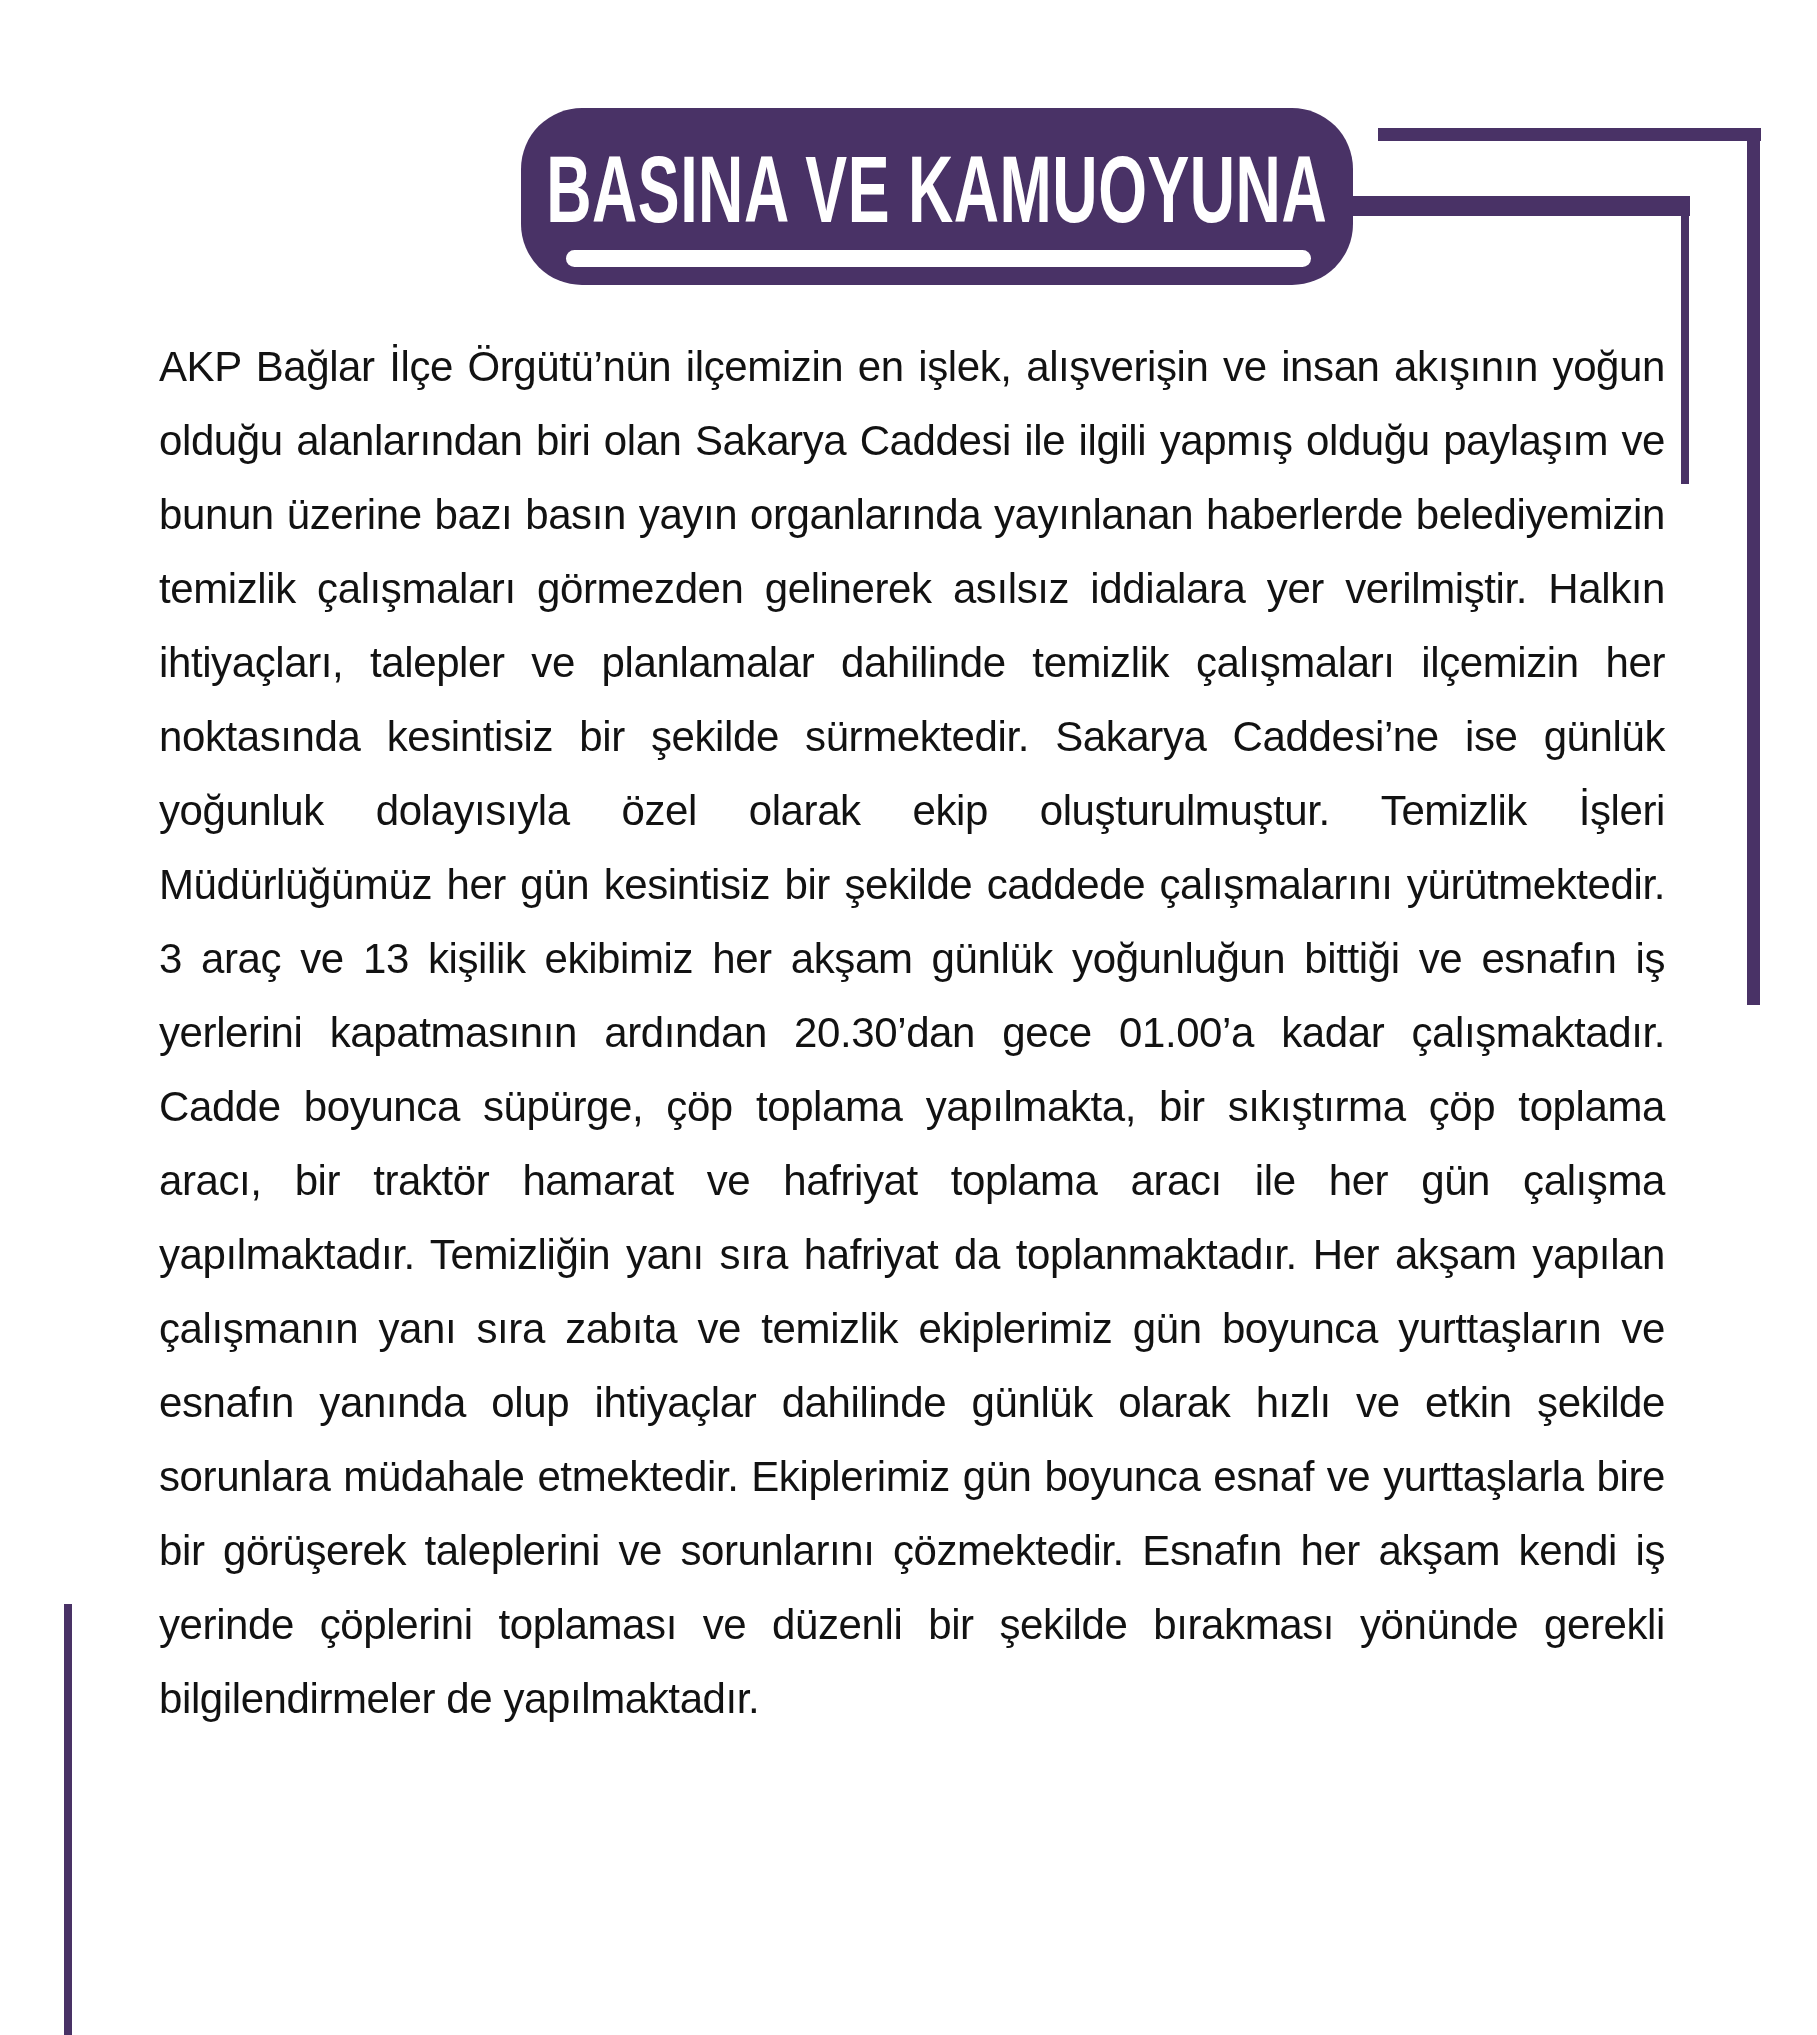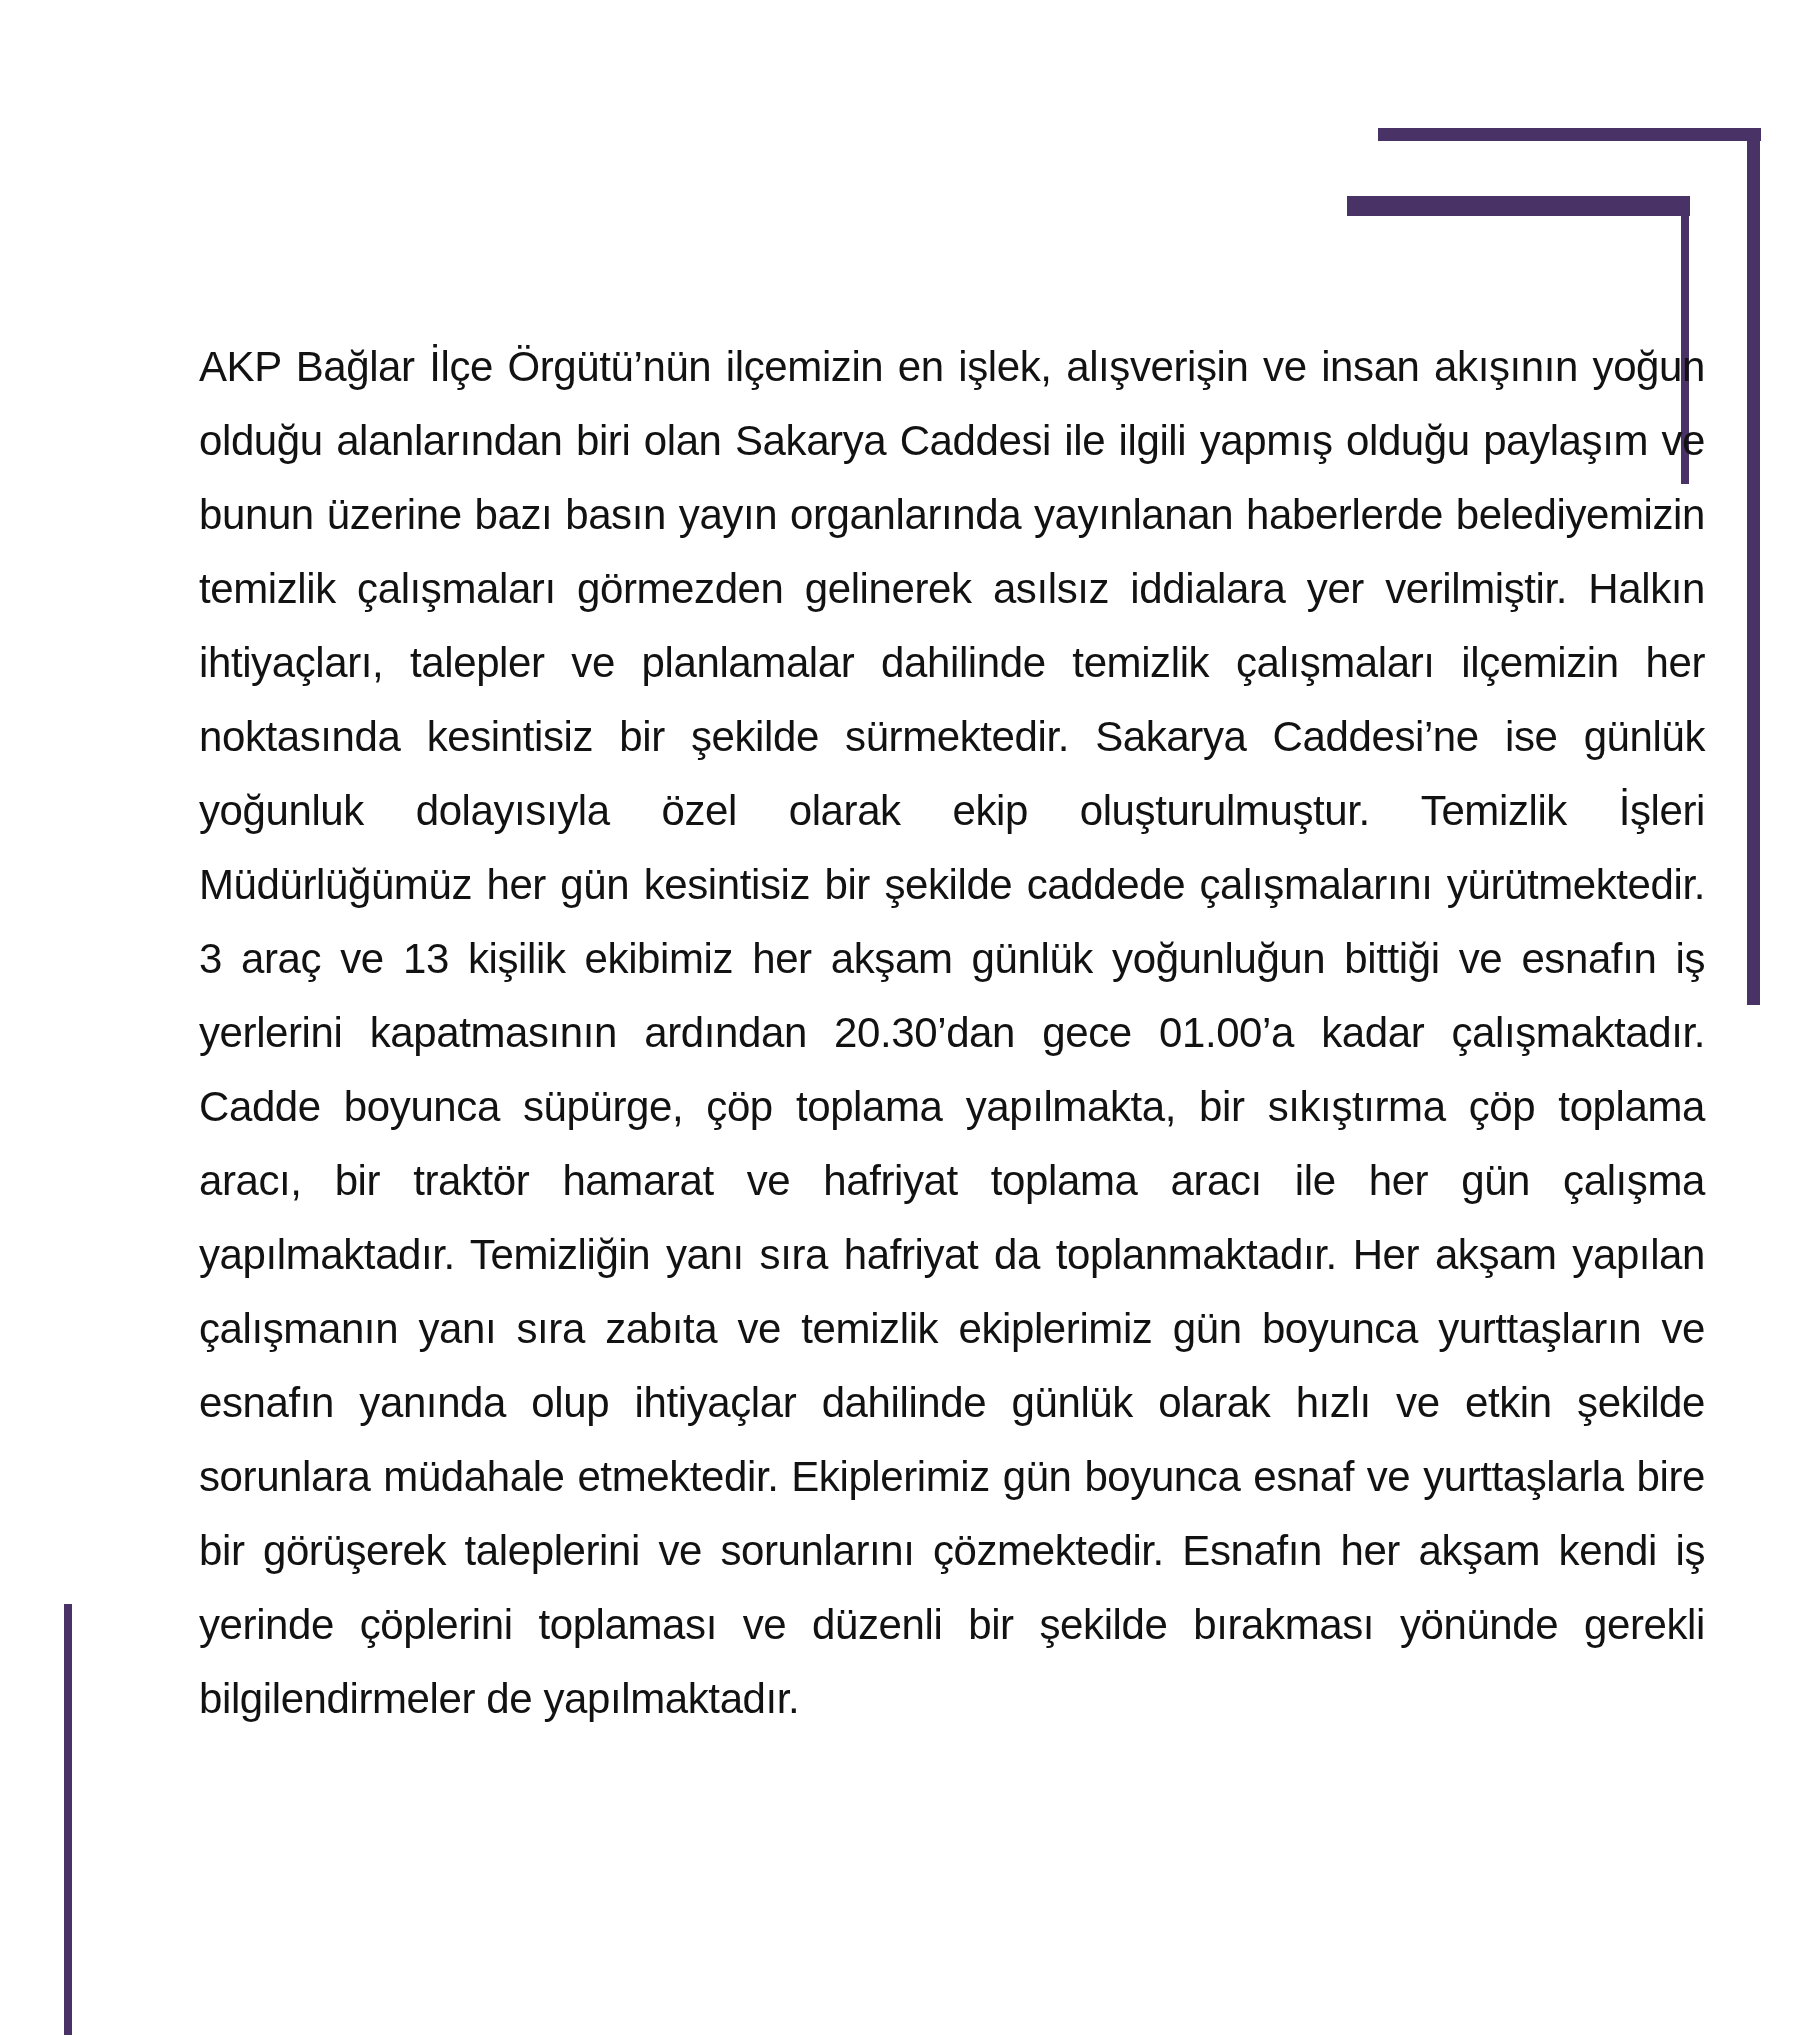--- a/index.html
+++ b/index.html
@@ -51,29 +51,32 @@
   
   .body-text{
     position:absolute;
     left:159px; top:330px;
     width:1506px;
     color:#121212;
     font-size:42px;
     line-height:74px;
     letter-spacing:-0.4px;
     text-align:justify;
-    margin-left:40px;
   }
   .body-text p + p{margin-top:61px;}
 </style>
 </head>
 <body>
 
 <div id="page">
 
+  <div class="banner">
+    <div class="banner-title">BASINA VE KAMUOYUNA</div>
+    <div class="banner-underline"></div>
+  </div>
 
   <div class="deco tr-outer-h"></div>
   <div class="deco tr-outer-v"></div>
   <div class="deco tr-inner-h"></div>
   <div class="deco tr-inner-v"></div>
 
   <div class="deco bl-outer-v"></div>
 
   <div class="body-text">
     <p>AKP Bağlar İlçe Örgütü’nün ilçemizin en işlek, alışverişin ve insan akışının yoğun olduğu alanlarından biri olan Sakarya Caddesi ile ilgili yapmış olduğu paylaşım ve bunun üzerine bazı basın yayın organlarında yayınlanan haberlerde belediyemizin temizlik çalışmaları görmezden gelinerek asılsız iddialara yer verilmiştir. Halkın ihtiyaçları, talepler ve planlamalar dahilinde temizlik çalışmaları ilçemizin her noktasında kesintisiz bir şekilde sürmektedir. Sakarya Caddesi’ne ise günlük yoğunluk dolayısıyla özel olarak ekip oluşturulmuştur. Temizlik İşleri Müdürlüğümüz her gün kesintisiz bir şekilde caddede çalışmalarını yürütmektedir. 3 araç ve 13 kişilik ekibimiz her akşam günlük yoğunluğun bittiği ve esnafın iş yerlerini kapatmasının ardından 20.30’dan gece 01.00’a kadar çalışmaktadır. Cadde boyunca süpürge, çöp toplama yapılmakta, bir sıkıştırma çöp toplama aracı, bir traktör hamarat ve hafriyat toplama aracı ile her gün çalışma yapılmaktadır. Temizliğin yanı sıra hafriyat da toplanmaktadır. Her akşam yapılan çalışmanın yanı sıra zabıta ve temizlik ekiplerimiz gün boyunca yurttaşların ve esnafın yanında olup ihtiyaçlar dahilinde günlük olarak hızlı ve etkin şekilde sorunlara müdahale etmektedir. Ekiplerimiz gün boyunca esnaf ve yurttaşlarla bire bir görüşerek taleplerini ve sorunlarını çözmektedir. Esnafın her akşam kendi iş yerinde çöplerini toplaması ve düzenli bir şekilde bırakması yönünde gerekli bilgilendirmeler de yapılmaktadır.</p>

